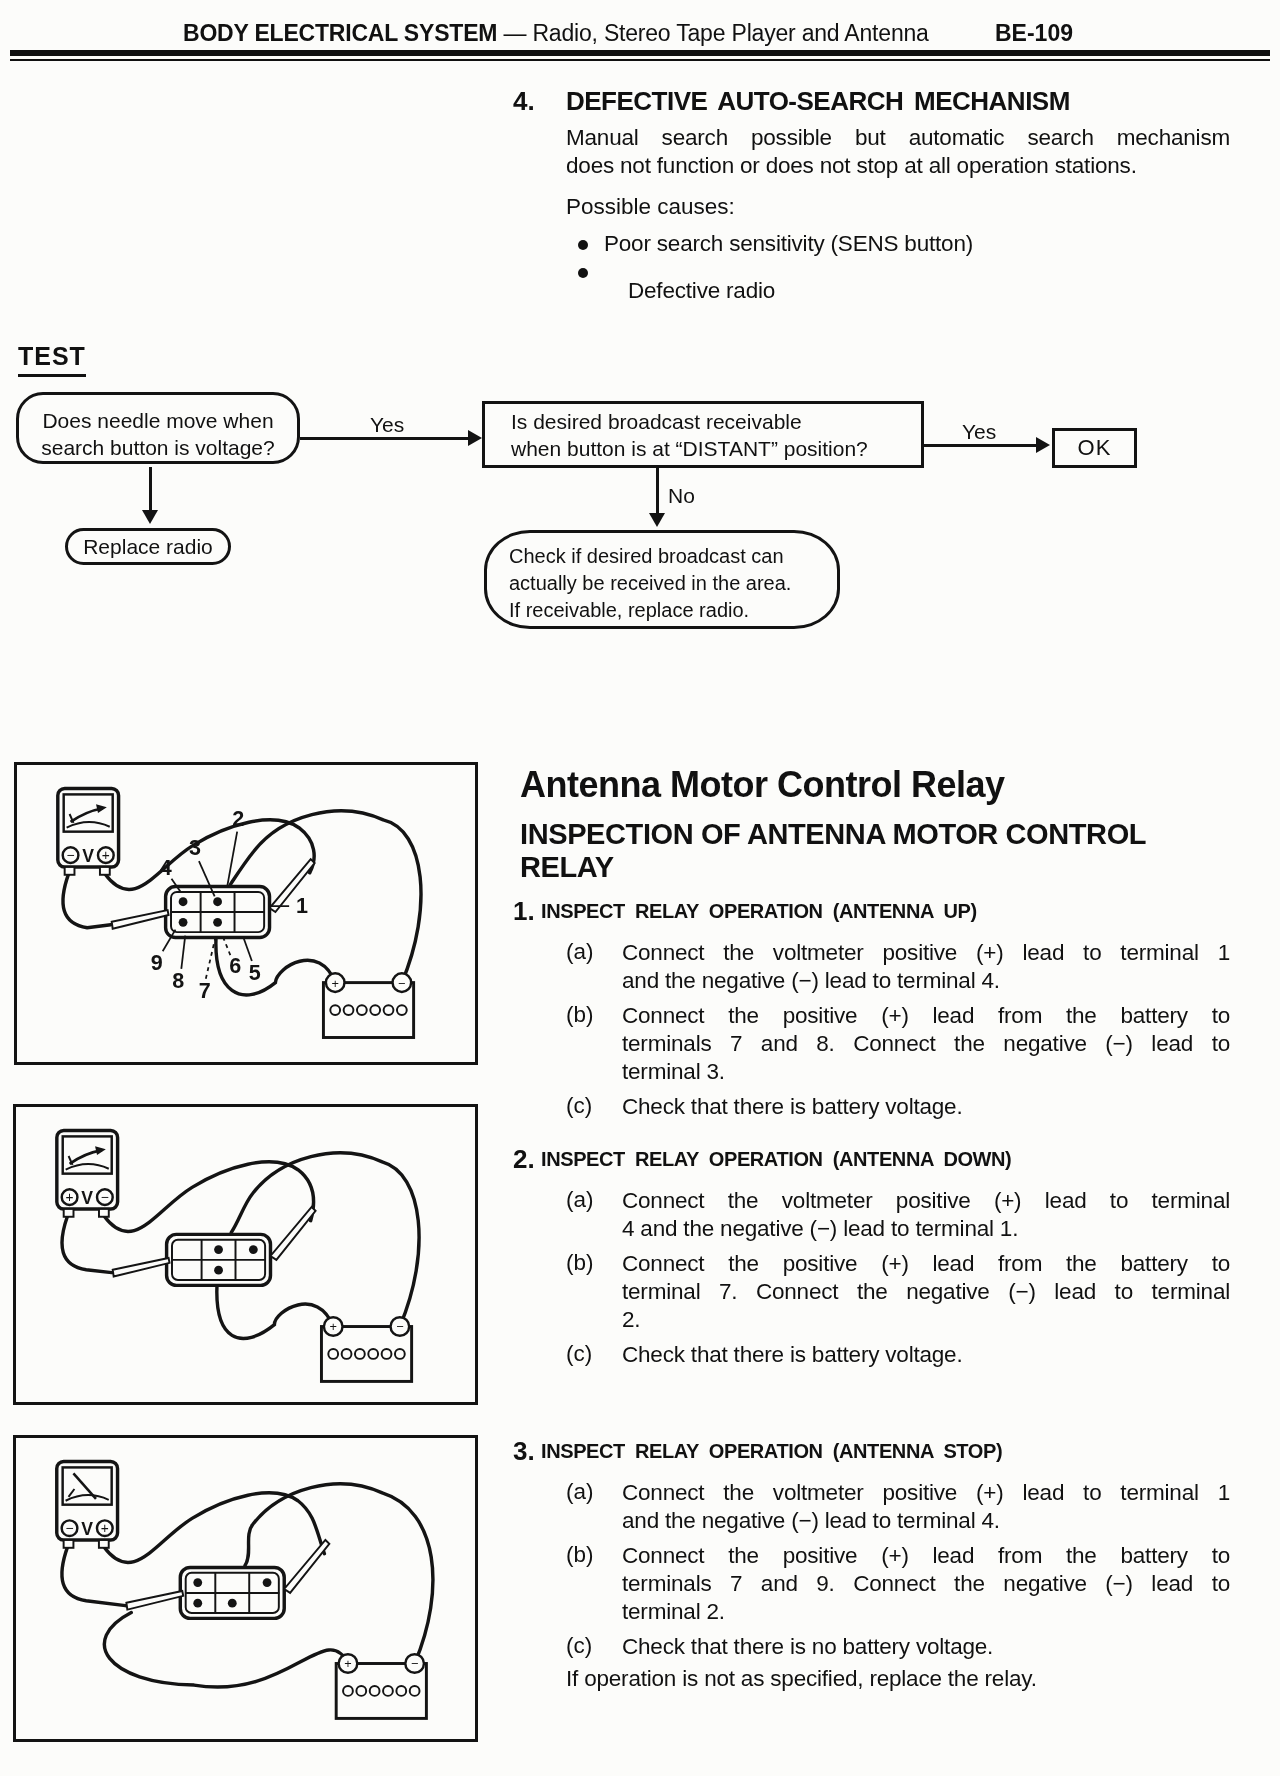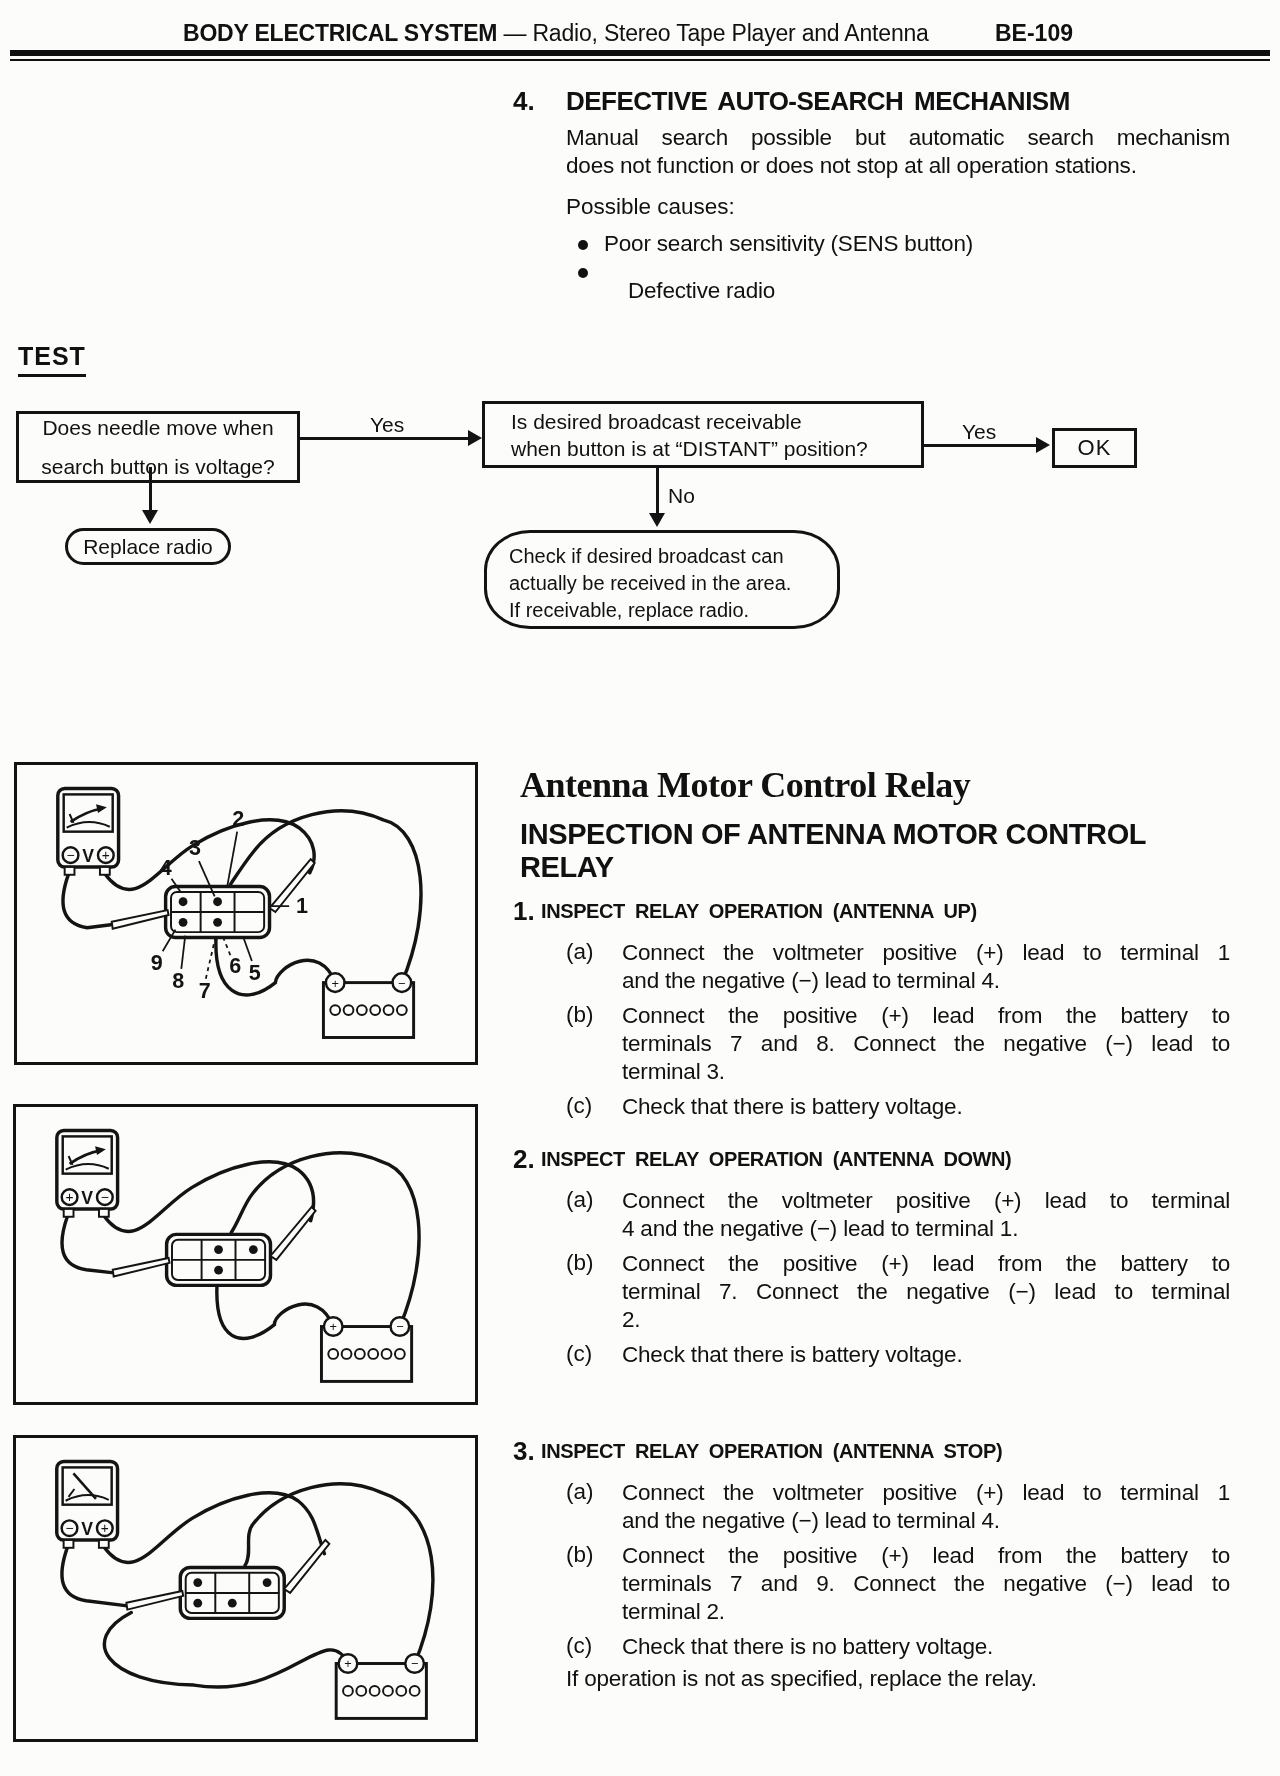--- a/index.html
+++ b/index.html
@@ -19,32 +19,32 @@
   
   .s4-num{left:513px;top:86px;font-size:26px;font-weight:bold;}
   .s4-head{left:566px;top:86px;font-size:26px;font-weight:bold;word-spacing:4px;letter-spacing:-0.5px;white-space:nowrap;}
   .s4-para{left:566px;top:124px;width:664px;font-size:22.5px;line-height:28px;letter-spacing:-0.2px;}
   .s4-causes{left:566px;top:194px;font-size:22.5px;}
   .bullet-dot{width:10px;height:10px;border-radius:50%;background:#111;}
   .bullet-text{font-size:22.5px;letter-spacing:-0.2px;white-space:nowrap;}
   
   .test-label{left:18px;top:342px;font-size:25px;font-weight:bold;border-bottom:3px solid #111;padding-bottom:3px;letter-spacing:1px;text-align:right;}
   .fc-box{border:3px solid #131313;background:#fcfcfa;box-sizing:border-box;}
-  .fc-box1{left:16px;top:411px;width:284px;height:72px;display:flex;flex-direction:column;justify-content:space-between;align-items:center;font-size:21px;line-height:27px;}
+  .fc-box1{left:16px;top:392px;width:284px;height:72px;display:flex;flex-direction:column;justify-content:flex-end;align-items:center;font-size:21px;line-height:27px;border-radius:27px;}
   .fc-box2{left:482px;top:401px;width:442px;height:67px;display:flex;flex-direction:column;justify-content:center;padding-left:26px;font-size:21px;line-height:27px;}
   .fc-ok{left:1052px;top:428px;width:85px;height:40px;display:flex;align-items:center;justify-content:center;font-size:22px;letter-spacing:1px;}
   .fc-capsule{left:65px;top:528px;width:166px;height:37px;border-radius:19px;display:flex;align-items:center;justify-content:center;font-size:21px;}
   .fc-bubble{left:484px;top:530px;width:356px;height:99px;border-radius:46px/40px;padding:10px 6px 0 22px;font-size:20px;line-height:27px;box-sizing:border-box;}
   .fc-lineh{height:3px;background:#131313;}
   .fc-linev{width:3px;background:#131313;}
   .arr-r{width:0;height:0;border-left:14px solid #131313;border-top:8px solid transparent;border-bottom:8px solid transparent;}
   .arr-d{width:0;height:0;border-top:14px solid #131313;border-left:8px solid transparent;border-right:8px solid transparent;}
   .fc-lbl{font-size:21px;}
   
-  .r-title{left:520px;top:764px;font-size:36px;font-weight:bold;letter-spacing:-0.5px;white-space:nowrap;font-family:Liberation Serif, serif;}
+  .r-title{left:520px;top:764px;font-size:36px;font-weight:bold;letter-spacing:-0.5px;white-space:nowrap;}
   .r-sub{left:520px;top:818px;font-size:29px;font-weight:bold;line-height:33px;letter-spacing:-0.4px;}
   .item{width:717px;}
   .item-num{position:absolute;left:0;top:0;font-size:26px;font-weight:bold;}
   .item-head{margin-left:28px;font-size:20px;font-weight:bold;line-height:30px;margin-bottom:13px;word-spacing:5px;letter-spacing:-0.4px;white-space:nowrap;}
   .step{position:relative;margin-left:53px;margin-bottom:7px;}
   .step-label{position:absolute;left:0;top:0;font-size:22.5px;}
   .step-lines{margin-left:56px;width:608px;font-size:22.5px;line-height:28px;letter-spacing:-0.2px;}
   .jl{text-align:justify;text-align-last:justify;}
   .closing{left:566px;top:1666px;font-size:22.5px;letter-spacing:-0.2px;white-space:nowrap;}
   

